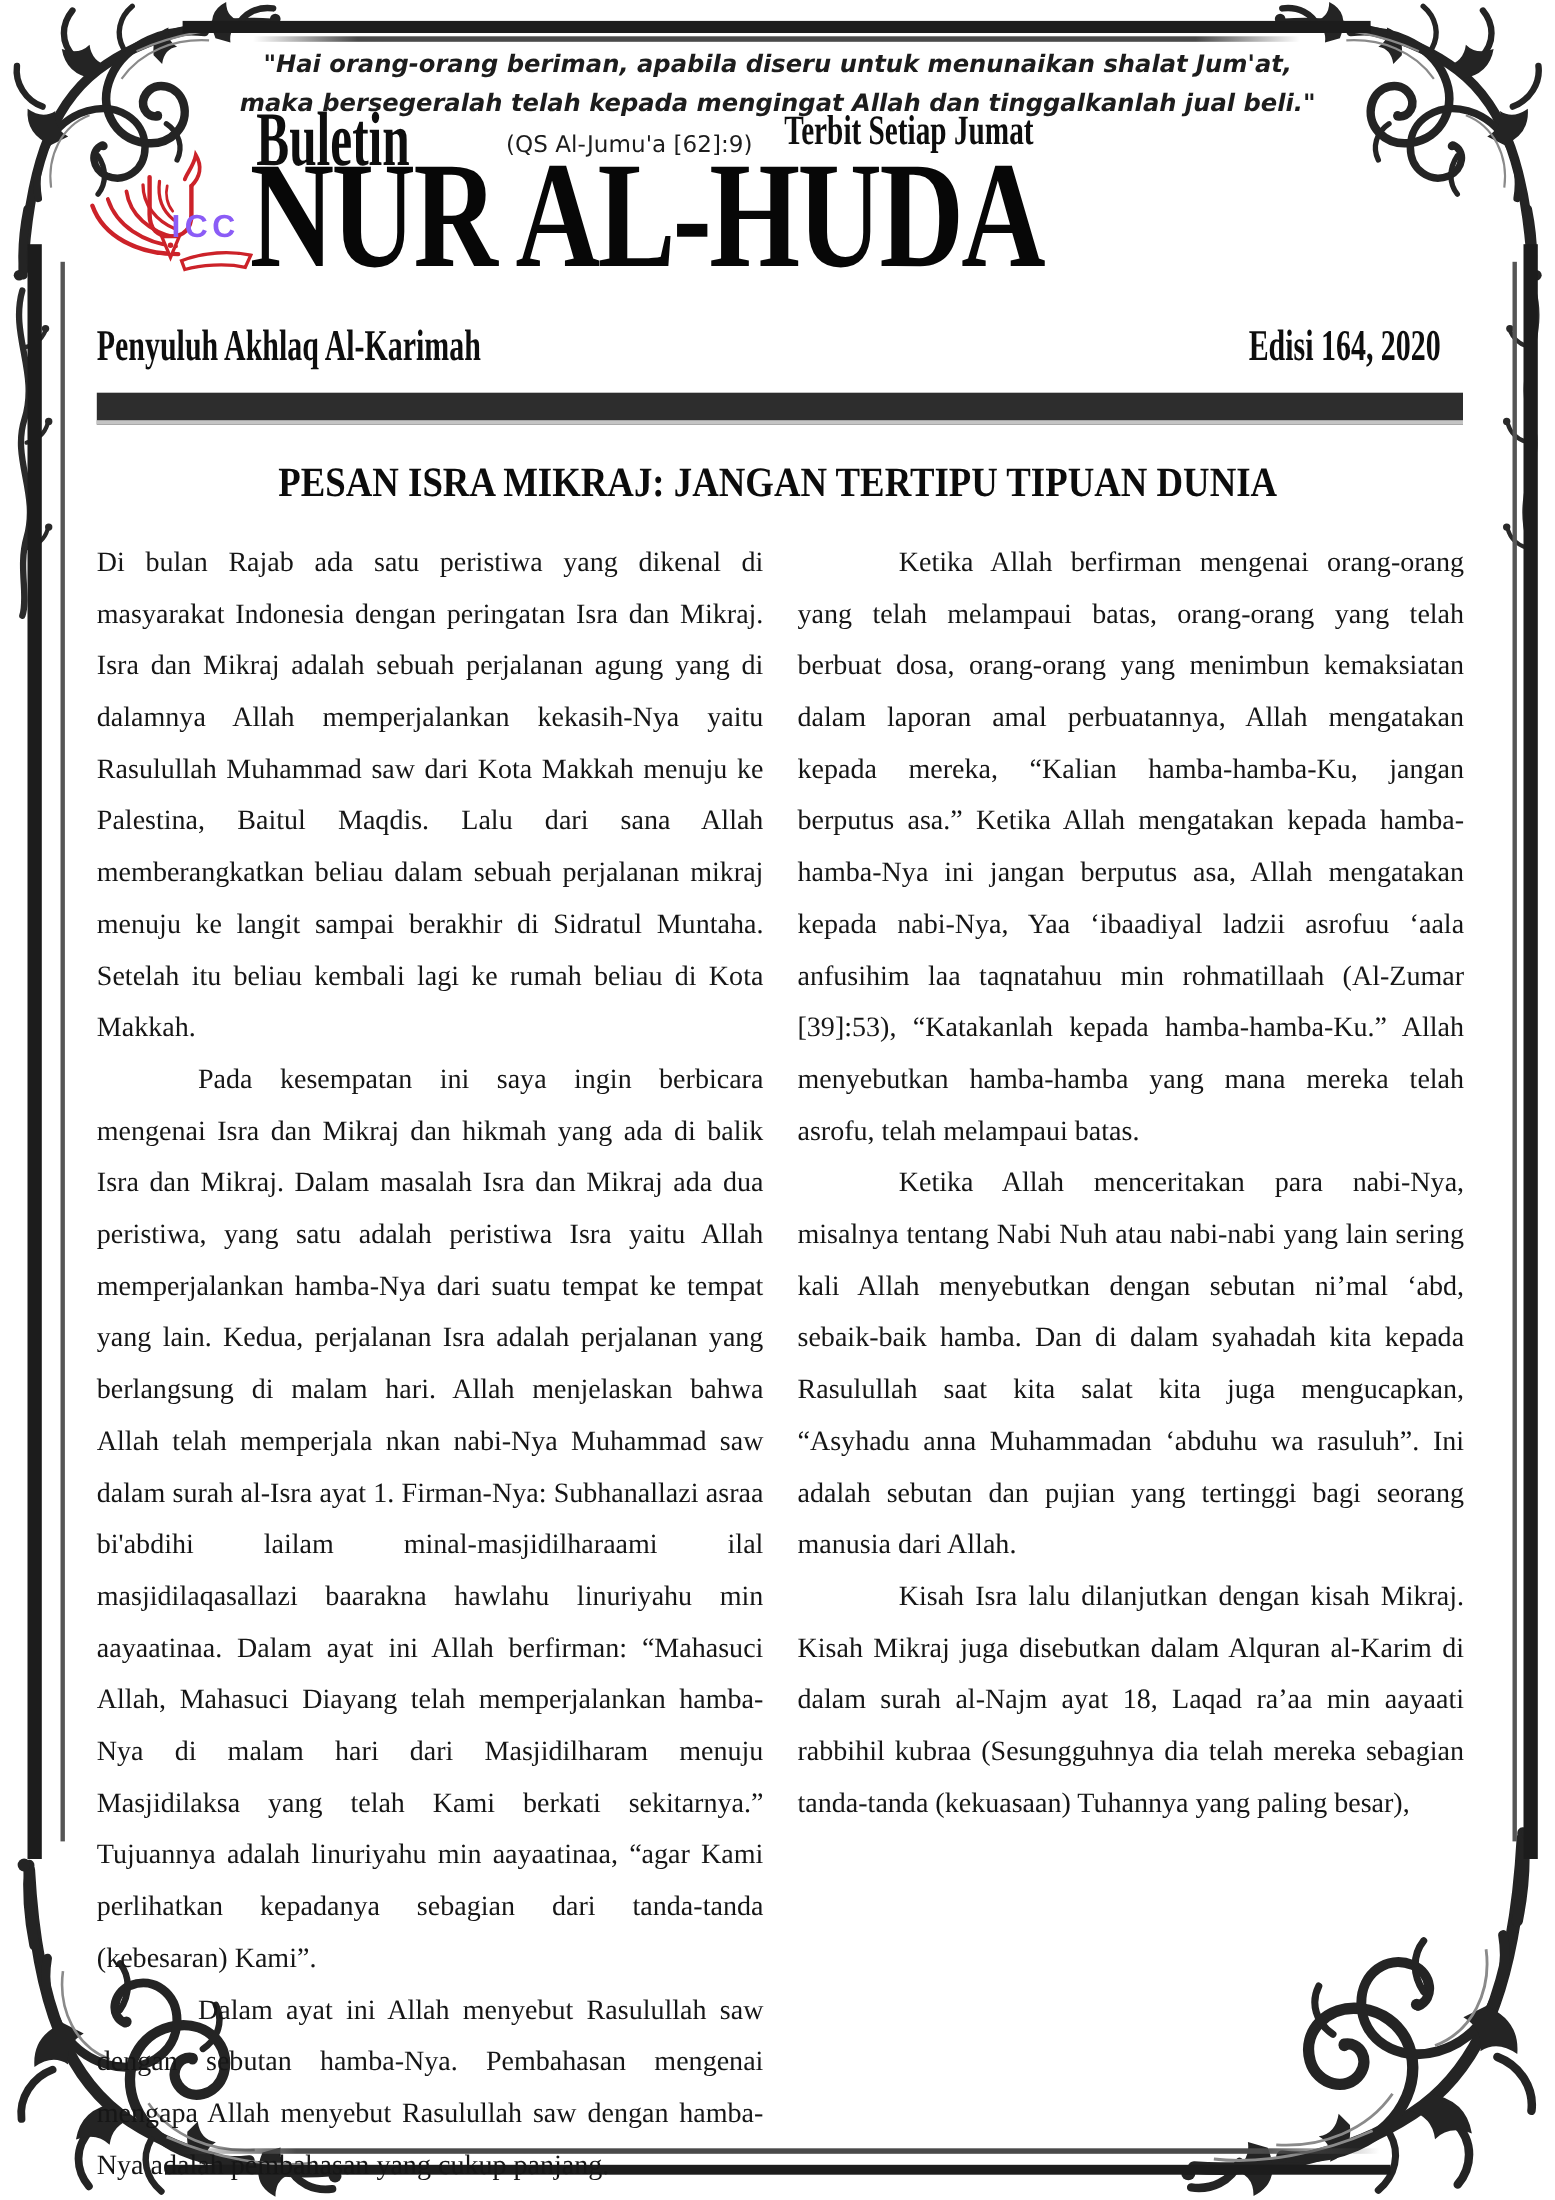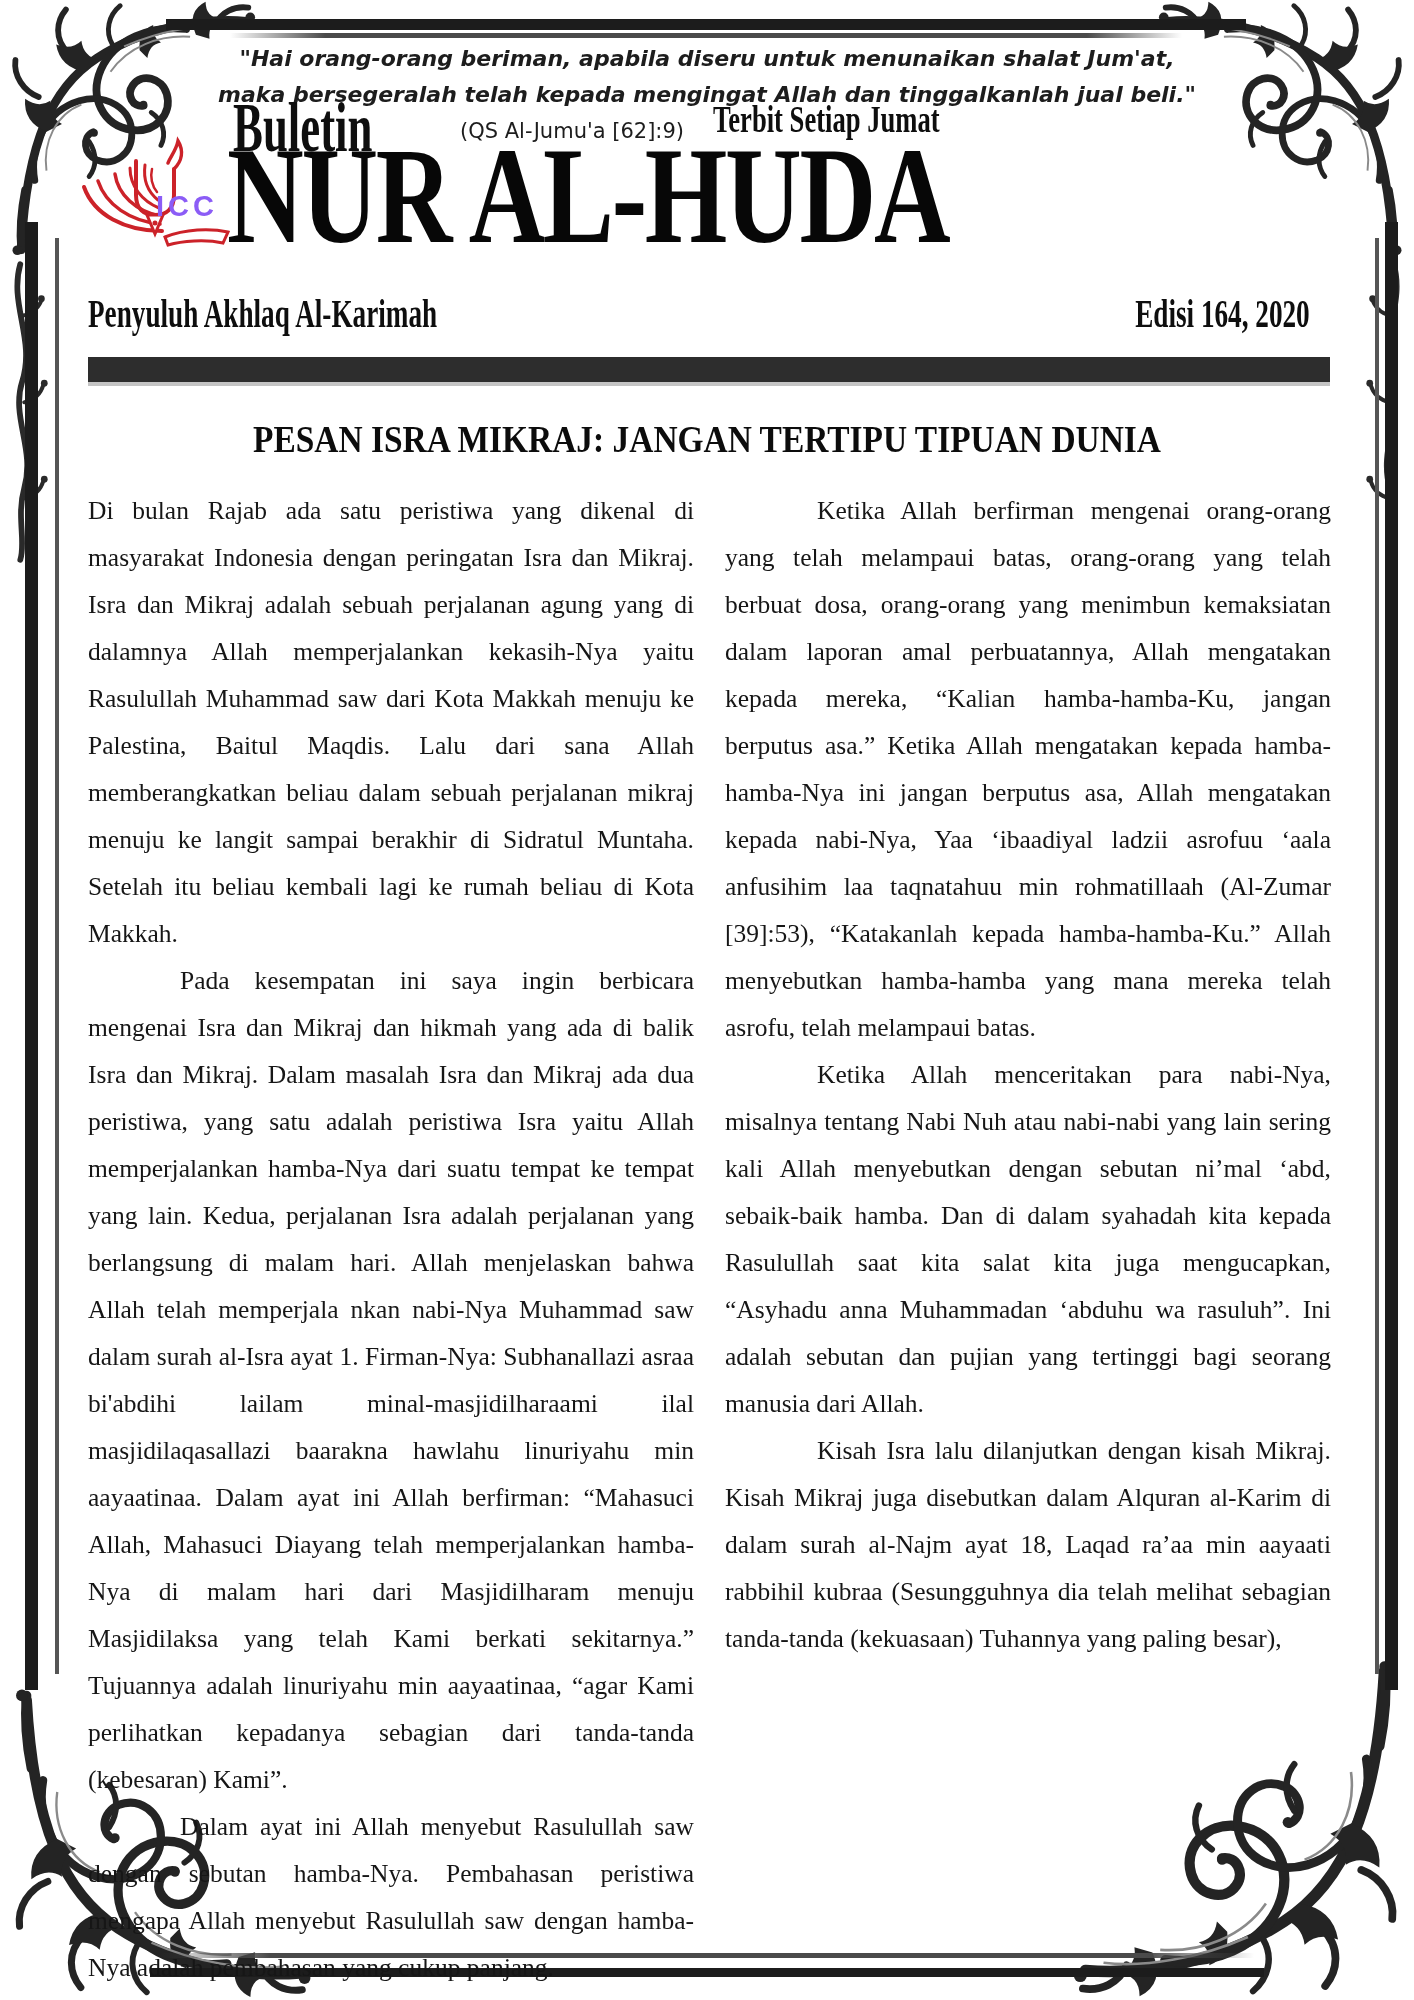--- a/index.html
+++ b/index.html
@@ -177,23 +177,23 @@
     <div class="tagline">Penyuluh Akhlaq Al-Karimah</div>
     <div class="edition">Edisi 164, 2020</div>
     <div class="divider-bar"></div>
 
     <div class="article-title">PESAN ISRA MIKRAJ: JANGAN TERTIPU TIPUAN DUNIA</div>
 
     <div class="columns">
       <div class="col">
         <p>Di bulan Rajab ada satu peristiwa yang dikenal di masyarakat Indonesia dengan peringatan Isra dan Mikraj. Isra dan Mikraj adalah sebuah perjalanan agung yang di dalamnya Allah memperjalankan kekasih-Nya yaitu Rasulullah Muhammad saw dari Kota Makkah menuju ke Palestina, Baitul Maqdis. Lalu dari sana Allah memberangkatkan beliau dalam sebuah perjalanan mikraj menuju ke langit sampai berakhir di Sidratul Muntaha. Setelah itu beliau kembali lagi ke rumah beliau di Kota Makkah.</p>
         <p class="indent">Pada kesempatan ini saya ingin berbicara mengenai Isra dan Mikraj dan hikmah yang ada di balik Isra dan Mikraj. Dalam masalah Isra dan Mikraj ada dua peristiwa, yang satu adalah peristiwa Isra yaitu Allah memperjalankan hamba-Nya dari suatu tempat ke tempat yang lain. Kedua, perjalanan Isra adalah perjalanan yang berlangsung di malam hari. Allah menjelaskan bahwa Allah telah memperjala nkan nabi-Nya Muhammad saw dalam surah al-Isra ayat 1. Firman-Nya: Subhanallazi asraa bi'abdihi lailam minal-masjidilharaami ilal masjidilaqasallazi baarakna hawlahu linuriyahu min aayaatinaa. Dalam ayat ini Allah berfirman: “Mahasuci Allah, Mahasuci Diayang telah memperjalankan hamba-Nya di malam hari dari Masjidilharam menuju Masjidilaksa yang telah Kami berkati sekitarnya.” Tujuannya adalah linuriyahu min aayaatinaa, “agar Kami perlihatkan kepadanya sebagian dari tanda-tanda (kebesaran) Kami”.</p>
-        <p class="indent">Dalam ayat ini Allah menyebut Rasulullah saw dengan sebutan hamba-Nya. Pembahasan peristiwa mengapa Allah menyebut Rasulullah saw dengan hamba-Nya adalah pembahasan yang cukup panjang.</p>
+        <p class="indent">Dalam ayat ini Allah menyebut Rasulullah saw dengan sebutan hamba-Nya. Pembahasan mengenai mengapa Allah menyebut Rasulullah saw dengan hamba-Nya adalah pembahasan yang cukup panjang.</p>
       </div>
       <div class="col">
         <p class="indent">Ketika Allah berfirman mengenai orang-orang yang telah melampaui batas, orang-orang yang telah berbuat dosa, orang-orang yang menimbun kemaksiatan dalam laporan amal perbuatannya, Allah mengatakan kepada mereka, “Kalian hamba-hamba-Ku, jangan berputus asa.” Ketika Allah mengatakan kepada hamba-hamba-Nya ini jangan berputus asa, Allah mengatakan kepada nabi-Nya, Yaa ‘ibaadiyal ladzii asrofuu ‘aala anfusihim laa taqnatahuu min rohmatillaah (Al-Zumar [39]:53), “Katakanlah kepada hamba-hamba-Ku.” Allah menyebutkan hamba-hamba yang mana mereka telah asrofu, telah melampaui batas.</p>
         <p class="indent">Ketika Allah menceritakan para nabi-Nya, misalnya tentang Nabi Nuh atau nabi-nabi yang lain sering kali Allah menyebutkan dengan sebutan ni’mal ‘abd, sebaik-baik hamba. Dan di dalam syahadah kita kepada Rasulullah saat kita salat kita juga mengucapkan, “Asyhadu anna Muhammadan ‘abduhu wa rasuluh”. Ini adalah sebutan dan pujian yang tertinggi bagi seorang  manusia dari Allah.</p>
-        <p class="indent">Kisah Isra lalu dilanjutkan dengan kisah Mikraj. Kisah Mikraj juga disebutkan dalam Alquran al-Karim di dalam surah al-Najm ayat 18, Laqad ra’aa min aayaati rabbihil kubraa (Sesungguhnya dia telah melihat sebagian tanda-tanda (kekuasaan) Tuhannya yang paling besar),</p>
+        <p class="indent">Kisah Isra lalu dilanjutkan dengan kisah Mikraj. Kisah Mikraj juga disebutkan dalam Alquran al-Karim di dalam surah al-Najm ayat 18, Laqad ra’aa min aayaati rabbihil kubraa (Sesungguhnya dia telah mereka sebagian tanda-tanda (kekuasaan) Tuhannya yang paling besar),</p>
       </div>
     </div>
 
   </div>
 </div>
 
 </body></html>

